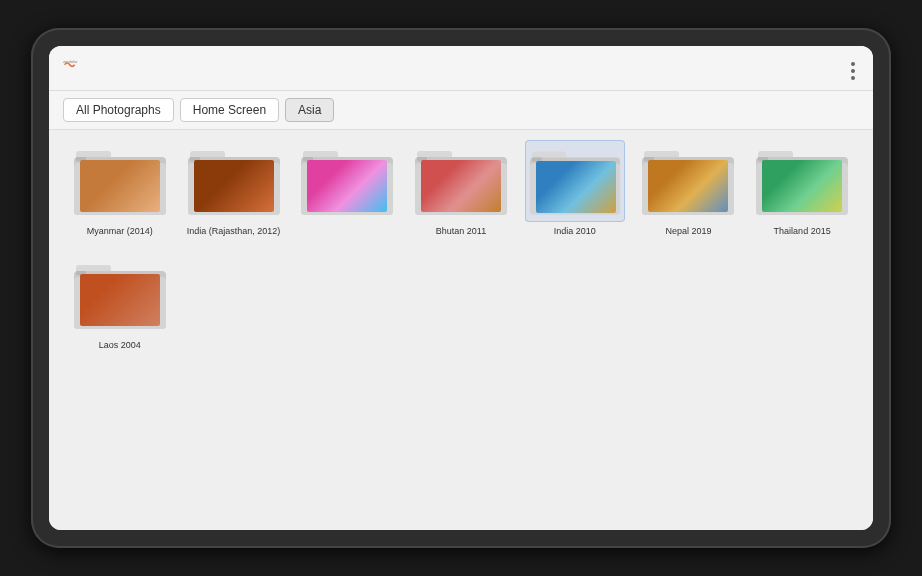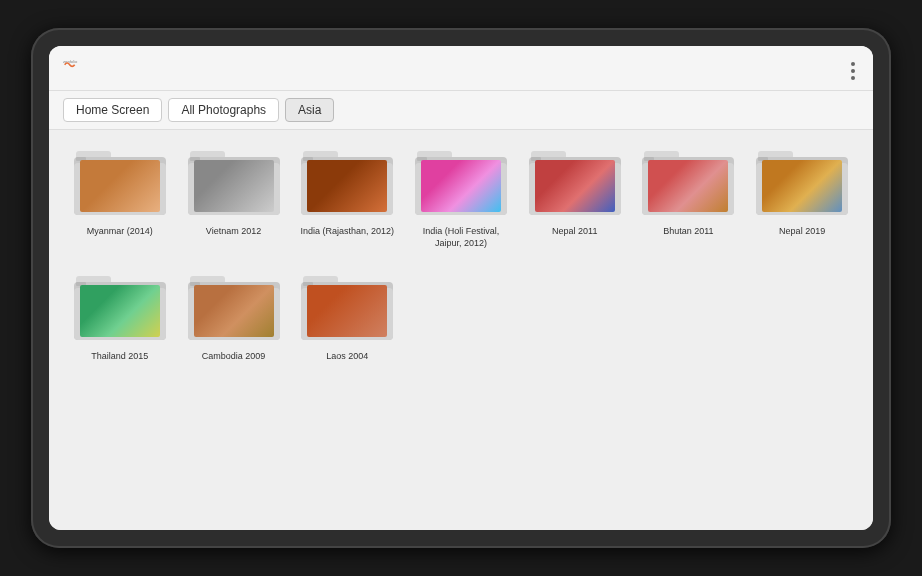--- a/index.html
+++ b/index.html
@@ -218,22 +218,22 @@
         <div class="subtitle"></div>
       </div>
       <div class="more-btn">
         <div class="more-dot"></div>
         <div class="more-dot"></div>
         <div class="more-dot"></div>
       </div>
     </div>
 
     <div class="nav-tabs">
-    <div class="tab">Home Screen</div>
-        <div class="tab">All Photographs</div>
+    <div class="tab">All Photographs</div>
+        <div class="tab">Home Screen</div>
         <div class="tab active">Asia</div>
       </div>
 
     <div class="content-area">
       <div class="folders-grid">
       <div class="folder-item">
       <div class="folder-icon ">
         <svg viewBox="0 0 100 80" xmlns="http://www.w3.org/2000/svg">
 
           <rect x="6" y="10" width="35" height="8" rx="3" ry="3" class="folder-tab"></rect>
@@ -256,38 +256,20 @@
 
           <rect x="6" y="10" width="35" height="8" rx="3" ry="3" class="folder-tab"></rect>
 
           <rect x="4" y="16" width="92" height="58" rx="4" ry="4" class="folder-body"></rect>
 
           <rect x="4" y="22" width="92" height="52" rx="4" ry="4" class="folder-front"></rect>
 
           <rect x="6" y="16" width="10" height="4" rx="1" fill="#b8b8b8"></rect>
         </svg>
         <div class="folder-thumb">
-          <div class="photo-vietnam" style="width:100%;height:100%;"></div>
-        </div>
-      </div>
-      <div class="folder-label">Vietnam 2012</div>
-    </div>
-          <div class="folder-item">
-      <div class="folder-icon ">
-        <svg viewBox="0 0 100 80" xmlns="http://www.w3.org/2000/svg">
-
-          <rect x="6" y="10" width="35" height="8" rx="3" ry="3" class="folder-tab"></rect>
-
-          <rect x="4" y="16" width="92" height="58" rx="4" ry="4" class="folder-body"></rect>
-
-          <rect x="4" y="22" width="92" height="52" rx="4" ry="4" class="folder-front"></rect>
-
-          <rect x="6" y="16" width="10" height="4" rx="1" fill="#b8b8b8"></rect>
-        </svg>
-        <div class="folder-thumb">
           <div class="photo-india-raj" style="width:100%;height:100%;"></div>
         </div>
       </div>
       <div class="folder-label">India (Rajasthan, 2012)</div>
     </div>
           <div class="folder-item">
       <div class="folder-icon ">
         <svg viewBox="0 0 100 80" xmlns="http://www.w3.org/2000/svg">
 
           <rect x="6" y="10" width="35" height="8" rx="3" ry="3" class="folder-tab"></rect>
@@ -295,58 +277,57 @@
           <rect x="4" y="16" width="92" height="58" rx="4" ry="4" class="folder-body"></rect>
 
           <rect x="4" y="22" width="92" height="52" rx="4" ry="4" class="folder-front"></rect>
 
           <rect x="6" y="16" width="10" height="4" rx="1" fill="#b8b8b8"></rect>
         </svg>
         <div class="folder-thumb">
           <div class="photo-india-holi" style="width:100%;height:100%;"></div>
         </div>
       </div>
-      <div class="folder-label">India (Holi Festival, Jaipur, 2012)</div>
-    </div>
-          <div class="folder-item">
-      <div class="folder-icon ">
-        <svg viewBox="0 0 100 80" xmlns="http://www.w3.org/2000/svg">
-
-          <rect x="6" y="10" width="35" height="8" rx="3" ry="3" class="folder-tab"></rect>
-
-          <rect x="4" y="16" width="92" height="58" rx="4" ry="4" class="folder-body"></rect>
-
-          <rect x="4" y="22" width="92" height="52" rx="4" ry="4" class="folder-front"></rect>
-
-          <rect x="6" y="16" width="10" height="4" rx="1" fill="#b8b8b8"></rect>
-        </svg>
-        <div class="folder-thumb">
-          <div class="photo-nepal2011" style="width:100%;height:100%;"></div>
-        </div>
-      </div>
-      <div class="folder-label">Nepal 2011</div>
     </div>
           <div class="folder-item">
       <div class="folder-icon ">
         <svg viewBox="0 0 100 80" xmlns="http://www.w3.org/2000/svg">
 
           <rect x="6" y="10" width="35" height="8" rx="3" ry="3" class="folder-tab"></rect>
 
           <rect x="4" y="16" width="92" height="58" rx="4" ry="4" class="folder-body"></rect>
 
           <rect x="4" y="22" width="92" height="52" rx="4" ry="4" class="folder-front"></rect>
 
           <rect x="6" y="16" width="10" height="4" rx="1" fill="#b8b8b8"></rect>
         </svg>
         <div class="folder-thumb">
           <div class="photo-bhutan" style="width:100%;height:100%;"></div>
         </div>
       </div>
       <div class="folder-label">Bhutan 2011</div>
     </div>
+          <div class="folder-item selected-folder">
+      <div class="folder-icon folder-selected-overlay">
+        <svg viewBox="0 0 100 80" xmlns="http://www.w3.org/2000/svg">
+
+          <rect x="6" y="10" width="35" height="8" rx="3" ry="3" class="folder-tab"></rect>
+
+          <rect x="4" y="16" width="92" height="58" rx="4" ry="4" class="folder-body"></rect>
+
+          <rect x="4" y="22" width="92" height="52" rx="4" ry="4" class="folder-front"></rect>
+
+          <rect x="6" y="16" width="10" height="4" rx="1" fill="#b8b8b8"></rect>
+        </svg>
+        <div class="folder-thumb">
+          <div class="photo-india2010" style="width:100%;height:100%;"></div>
+        </div>
+      </div>
+      <div class="folder-label">India 2010</div>
+    </div>
           <div class="folder-item">
       <div class="folder-icon ">
         <svg viewBox="0 0 100 80" xmlns="http://www.w3.org/2000/svg">
 
           <rect x="6" y="10" width="35" height="8" rx="3" ry="3" class="folder-tab"></rect>
 
           <rect x="4" y="16" width="92" height="58" rx="4" ry="4" class="folder-body"></rect>
 
           <rect x="4" y="22" width="92" height="52" rx="4" ry="4" class="folder-front"></rect>
 
@@ -368,38 +349,20 @@
 
           <rect x="4" y="22" width="92" height="52" rx="4" ry="4" class="folder-front"></rect>
 
           <rect x="6" y="16" width="10" height="4" rx="1" fill="#b8b8b8"></rect>
         </svg>
         <div class="folder-thumb">
           <div class="photo-thailand2009" style="width:100%;height:100%;"></div>
         </div>
       </div>
       <div class="folder-label">Thailand 2015</div>
-    </div>
-          <div class="folder-item">
-      <div class="folder-icon ">
-        <svg viewBox="0 0 100 80" xmlns="http://www.w3.org/2000/svg">
-
-          <rect x="6" y="10" width="35" height="8" rx="3" ry="3" class="folder-tab"></rect>
-
-          <rect x="4" y="16" width="92" height="58" rx="4" ry="4" class="folder-body"></rect>
-
-          <rect x="4" y="22" width="92" height="52" rx="4" ry="4" class="folder-front"></rect>
-
-          <rect x="6" y="16" width="10" height="4" rx="1" fill="#b8b8b8"></rect>
-        </svg>
-        <div class="folder-thumb">
-          <div class="photo-cambodia" style="width:100%;height:100%;"></div>
-        </div>
-      </div>
-      <div class="folder-label">Cambodia 2009</div>
     </div>
           <div class="folder-item">
       <div class="folder-icon ">
         <svg viewBox="0 0 100 80" xmlns="http://www.w3.org/2000/svg">
 
           <rect x="6" y="10" width="35" height="8" rx="3" ry="3" class="folder-tab"></rect>
 
           <rect x="4" y="16" width="92" height="58" rx="4" ry="4" class="folder-body"></rect>
 
           <rect x="4" y="22" width="92" height="52" rx="4" ry="4" class="folder-front"></rect>

